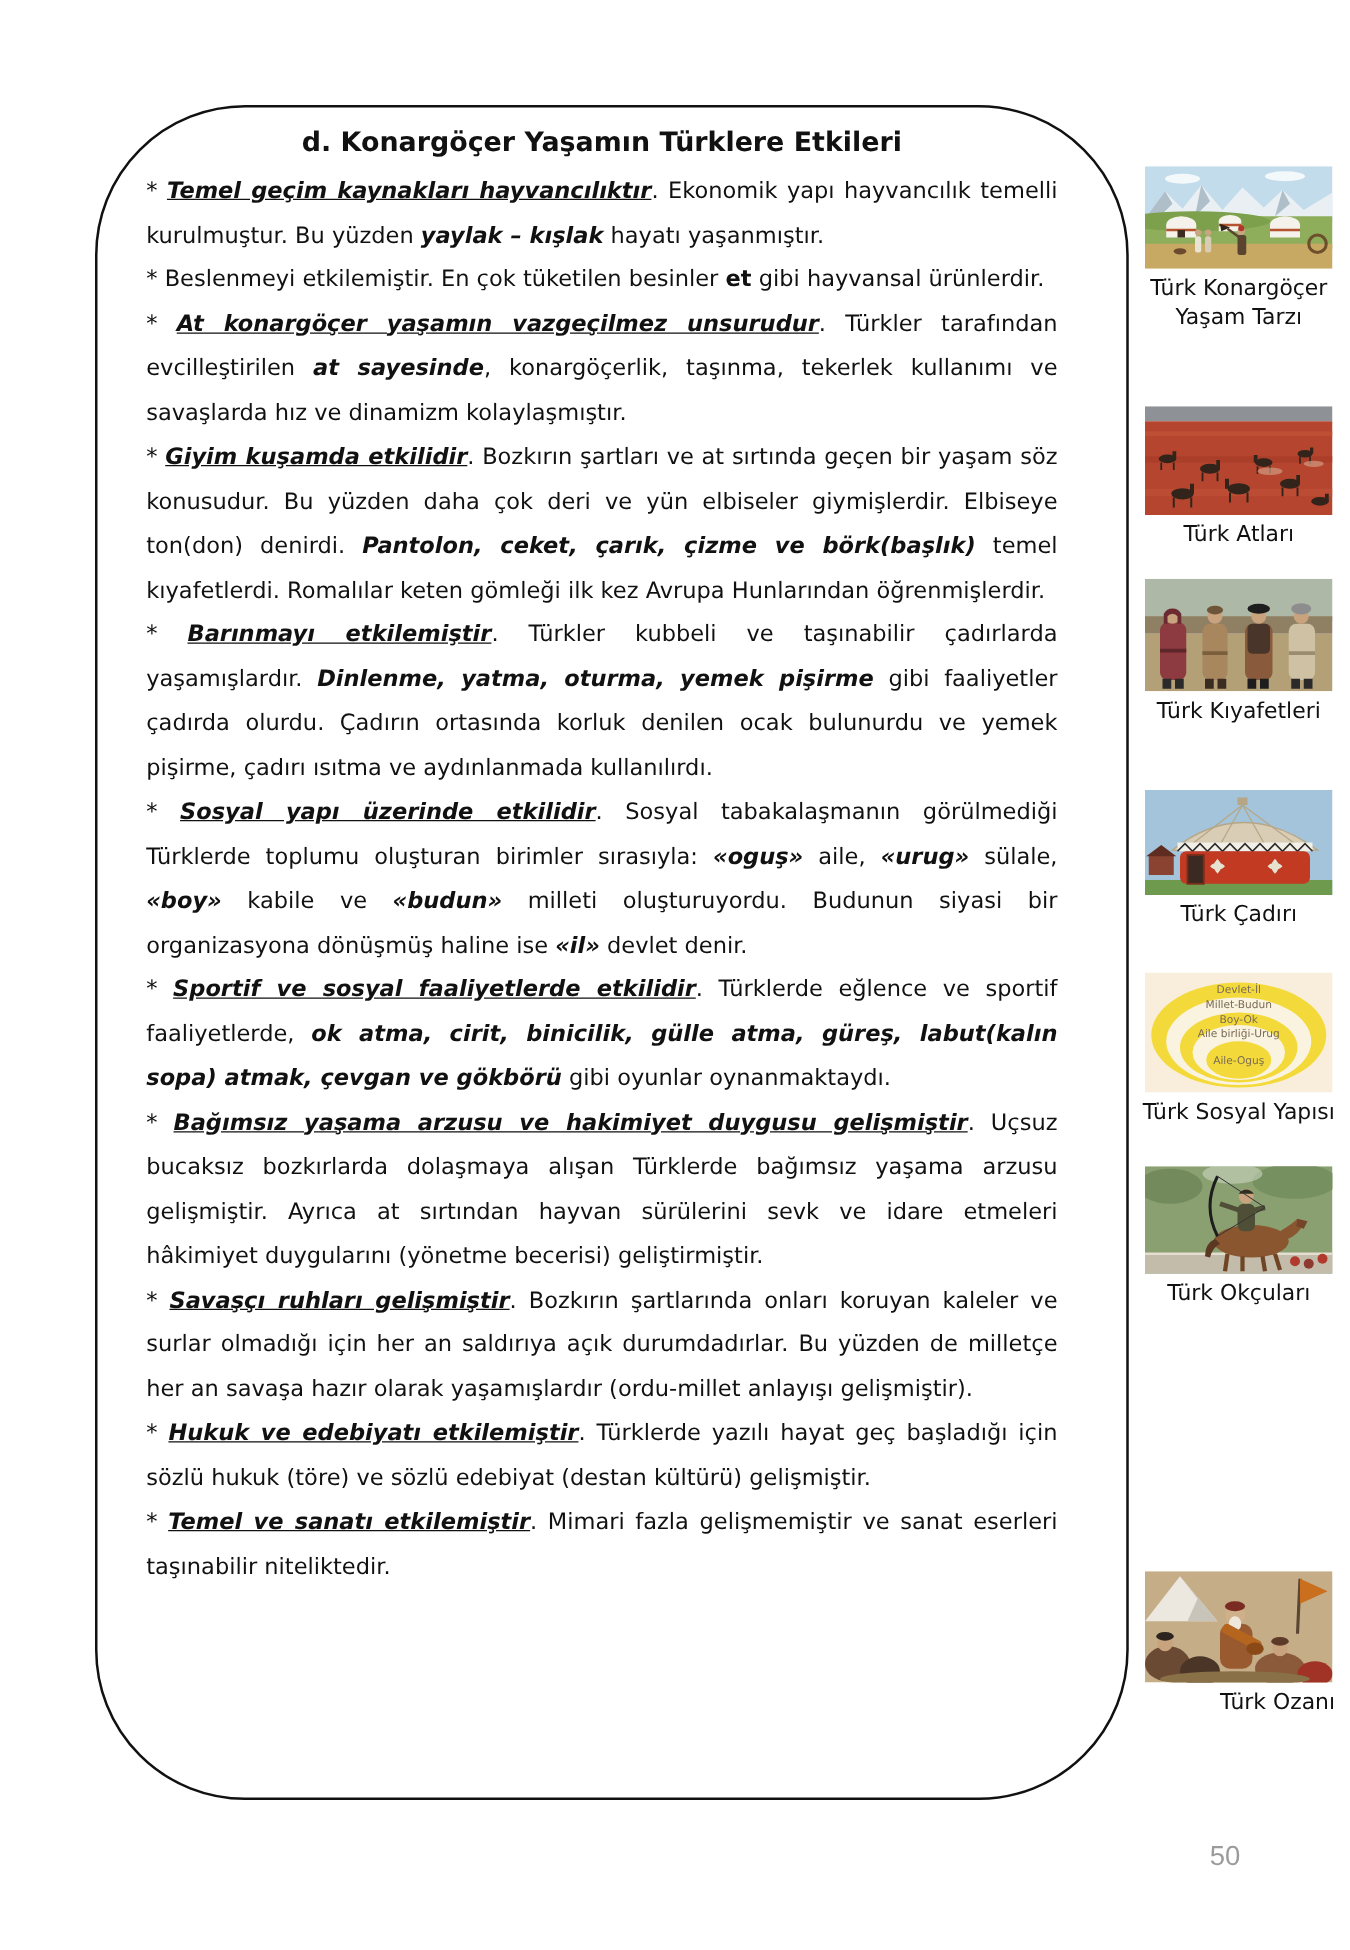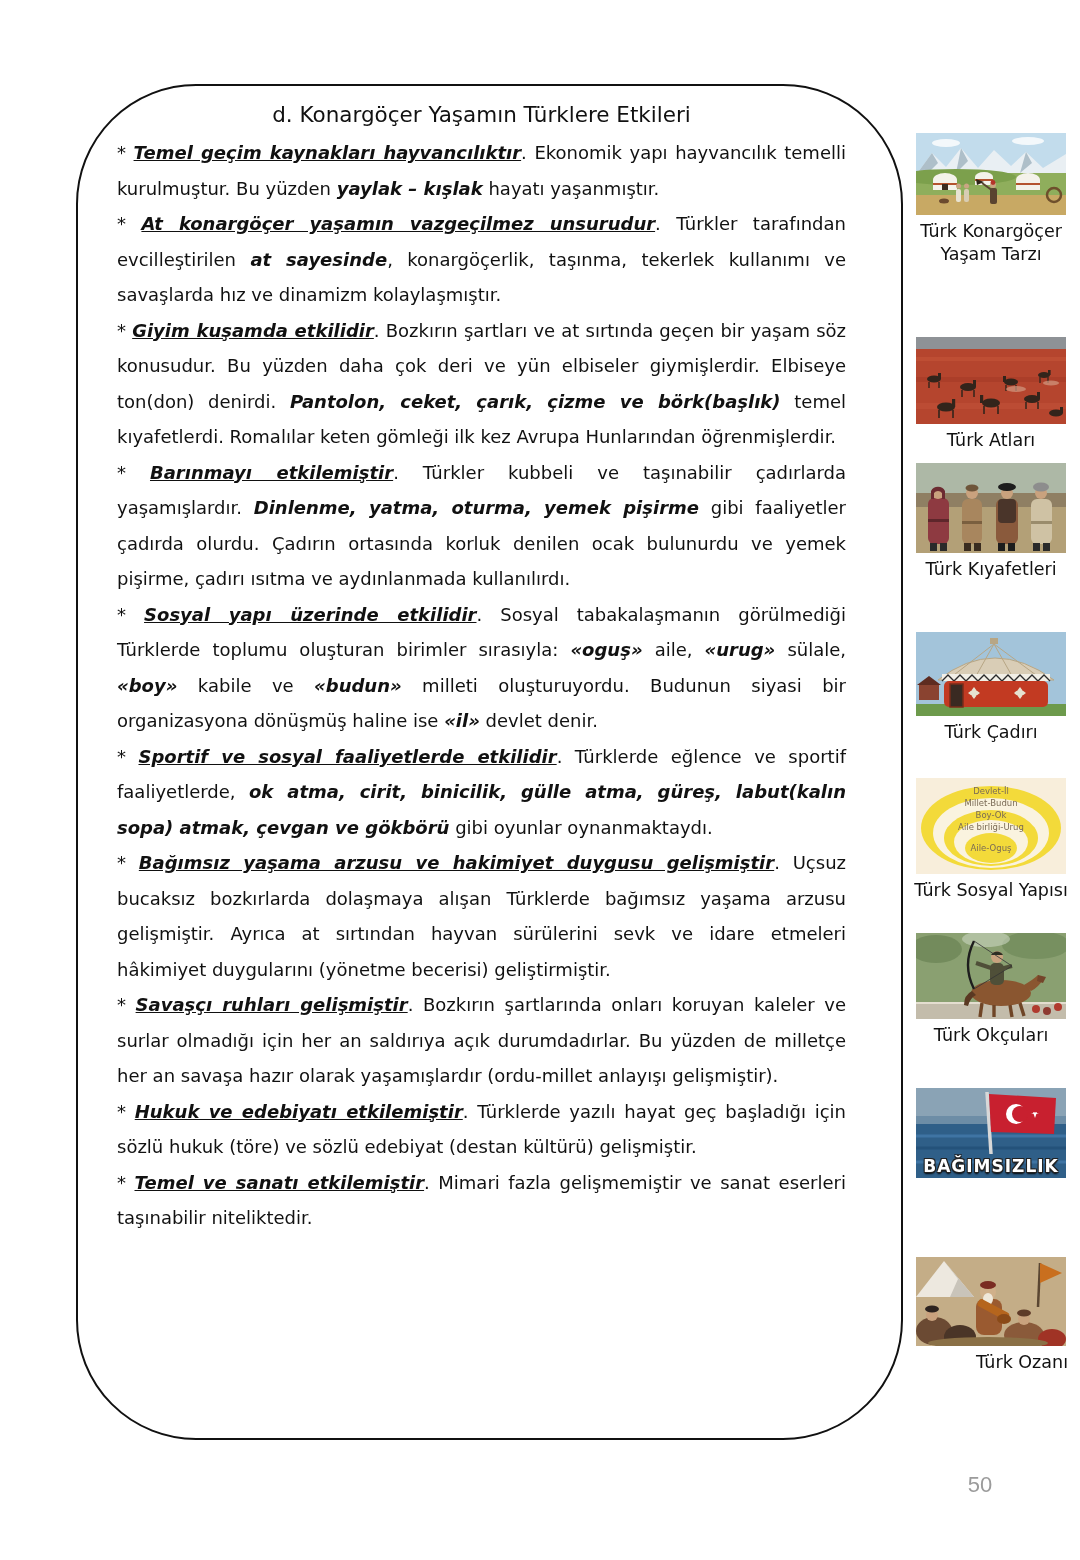--- a/index.html
+++ b/index.html
@@ -2,21 +2,21 @@
 <html><head>
 <meta charset="utf-8">
 <style>
   html,body{margin:0;padding:0;}
   #page{position:relative;width:1080px;height:1560px;background:#ffffff;overflow:hidden;
         font-family:"DejaVu Sans",sans-serif;color:#111;}
   
   #content-box{position:absolute;left:76px;top:84px;width:827px;height:1356px;
         box-sizing:border-box;border:2.5px solid #111;border-radius:120px;
         padding:16px 55px 0 39px;background:#fff;}
-  #doc-title{text-align:center;font-weight:normal;font-size:21.5px;margin:0 0 8px 0;}
+  #doc-title{text-align:center;font-weight:bold;font-size:21.5px;margin:0 0 8px 0;}
   #body-text p{margin:0;font-size:18px;line-height:35.5px;text-align:justify;}
   #body-text span.b{font-weight:bold;}
   #body-text span.i{font-style:italic;}
   #body-text span.u{text-decoration:underline;}
   
   .fig{position:absolute;width:154px;text-align:center;}
   .fig svg{display:block;margin:0 auto;}
   .fig .cap{margin-top:5px;font-size:17.5px;line-height:23px;color:#111;}
   .flag-overlay{position:absolute;left:0;right:0;bottom:2px;text-align:center;
         font-weight:bold;font-size:17px;letter-spacing:1px;color:#fff;
@@ -26,20 +26,21 @@
 </style>
 </head>
 <body>
 
 <div id="page">
 
   <div id="content-box">
     <div id="doc-title">d. Konargöçer Yaşamın Türklere Etkileri</div>
     <div id="body-text">
         <p><span>* </span><span class="b i u">Temel geçim kaynakları hayvancılıktır</span><span>. Ekonomik yapı hayvancılık temelli kurulmuştur. Bu yüzden </span><span class="b i">yaylak – kışlak</span><span> hayatı yaşanmıştır.</span></p>
+        <p><span>* Beslenmeyi etkilemiştir. En çok tüketilen besinler </span><span class="b">et</span><span> gibi hayvansal ürünlerdir.</span></p>
         <p><span>* </span><span class="b i u">At konargöçer yaşamın vazgeçilmez unsurudur</span><span>. Türkler tarafından evcilleştirilen </span><span class="b i">at sayesinde</span><span>, konargöçerlik, taşınma, tekerlek kullanımı ve savaşlarda hız ve dinamizm kolaylaşmıştır.</span></p>
         <p><span>* </span><span class="b i u">Giyim kuşamda etkilidir</span><span>.  Bozkırın şartları ve at sırtında geçen bir yaşam söz konusudur. Bu yüzden daha çok deri ve yün elbiseler giymişlerdir. Elbiseye ton(don) denirdi. </span><span class="b i">Pantolon, ceket, çarık, çizme ve börk(başlık)</span><span> temel kıyafetlerdi. Romalılar keten gömleği ilk kez Avrupa Hunlarından öğrenmişlerdir.</span></p>
         <p><span>* </span><span class="b i u">Barınmayı etkilemiştir</span><span>. Türkler kubbeli ve taşınabilir çadırlarda yaşamışlardır. </span><span class="b i">Dinlenme, yatma, oturma, yemek pişirme</span><span> gibi faaliyetler çadırda olurdu. Çadırın ortasında korluk denilen ocak bulunurdu ve yemek pişirme, çadırı ısıtma ve aydınlanmada kullanılırdı.</span></p>
         <p><span>* </span><span class="b i u">Sosyal yapı üzerinde etkilidir</span><span>. Sosyal tabakalaşmanın görülmediği Türklerde toplumu oluşturan birimler sırasıyla: </span><span class="b i">«oguş»</span><span> aile, </span><span class="b i">«urug»</span><span> sülale, </span><span class="b i">«boy»</span><span> kabile ve </span><span class="b i">«budun»</span><span> milleti oluşturuyordu. Budunun siyasi bir organizasyona dönüşmüş haline ise </span><span class="b i">«il»</span><span> devlet denir.</span></p>
         <p><span>* </span><span class="b i u">Sportif ve sosyal faaliyetlerde etkilidir</span><span>. Türklerde eğlence ve sportif faaliyetlerde, </span><span class="b i">ok atma, cirit, binicilik, gülle atma, güreş, labut(kalın sopa) atmak, çevgan ve gökbörü</span><span> gibi oyunlar oynanmaktaydı.</span></p>
         <p><span>* </span><span class="b i u">Bağımsız yaşama arzusu ve hakimiyet duygusu gelişmiştir</span><span>. Uçsuz bucaksız bozkırlarda dolaşmaya alışan Türklerde bağımsız yaşama arzusu gelişmiştir. Ayrıca at sırtından hayvan sürülerini sevk ve idare etmeleri hâkimiyet duygularını (yönetme becerisi) geliştirmiştir.</span></p>
         <p><span>* </span><span class="b i u">Savaşçı ruhları gelişmiştir</span><span>. Bozkırın şartlarında onları koruyan kaleler ve surlar olmadığı için her an saldırıya açık durumdadırlar. Bu yüzden de milletçe her an savaşa hazır olarak yaşamışlardır (ordu-millet anlayışı gelişmiştir).</span></p>
         <p><span>* </span><span class="b i u">Hukuk ve edebiyatı etkilemiştir</span><span>. Türklerde yazılı hayat geç başladığı için sözlü hukuk (töre) ve sözlü edebiyat (destan kültürü) gelişmiştir.</span></p>
         <p><span>* </span><span class="b i u">Temel ve sanatı etkilemiştir</span><span>. Mimari fazla gelişmemiştir ve sanat eserleri taşınabilir niteliktedir.</span></p>
       </div>
@@ -86,21 +87,21 @@
       <rect x="48" y="56" width="5" height="13" rx="2" fill="#d8cdb4"></rect>
         <circle cx="50.5" cy="53" r="2.5" fill="#caa583"></circle>
 
       <ellipse cx="28" cy="68" rx="5" ry="2.5" fill="#6b4a2e"></ellipse>
 
       <circle cx="138" cy="62" r="7" fill="none" stroke="#6e4f2c" stroke-width="2.5"></circle>
     </svg>
     <div class="cap">Türk Konargöçer Yaşam Tarzı</div>
   </div>
 
-  <div class="fig" style="left:914px;top:337px;">
+  <div class="fig" style="left:914px;top:325px;">
     <svg width="150" height="87" viewBox="0 0 150 87">
       <rect width="150" height="12" fill="#8e9296"></rect>
       <rect y="12" width="150" height="75" fill="#b5452e"></rect>
       <rect y="20" width="150" height="4" fill="#c25238" opacity="0.7"></rect>
       <rect y="40" width="150" height="5" fill="#a63c28" opacity="0.7"></rect>
       <rect y="66" width="150" height="6" fill="#c25238" opacity="0.6"></rect>
       <g fill="#32241b">
         <g transform="translate(18,42)">
             <ellipse rx="7" ry="3.5"></ellipse>
             <rect x="4" y="-6" width="3" height="6"></rect>
@@ -271,40 +272,20 @@
         <text x="75" y="16">Devlet-İl</text>
         <text x="75" y="28">Millet-Budun</text>
         <text x="75" y="40">Boy-Ok</text>
         <text x="75" y="51.5">Aile birliği-Urug</text>
         <text x="75" y="73">Aile-Oguş</text>
       </g>
     </svg>
     <div class="cap">Türk Sosyal Yapısı</div>
   </div>
 
-  <div class="fig" style="left:914px;top:1088px;">
-    <div style="position:relative;width:150px;height:90px;margin:0 auto;">
-      <svg width="150" height="90" viewBox="0 0 150 90" style="display:block;">
-        <rect width="150" height="90" fill="#2f5f88"></rect>
-        <rect width="150" height="34" fill="#8aa3b5"></rect>
-        <rect y="28" width="150" height="8" fill="#6d8da6"></rect>
-        <line x1="0" y1="48" x2="150" y2="48" stroke="#3f74a3" stroke-width="3"></line>
-        <line x1="0" y1="60" x2="150" y2="60" stroke="#24527a" stroke-width="3"></line>
-        <line x1="0" y1="74" x2="150" y2="74" stroke="#3f74a3" stroke-width="3"></line>
-        <line x1="71" y1="4" x2="75" y2="66" stroke="#d8d8d8" stroke-width="3.5"></line>
-        <g>
-          <path d="M73,6 L140,10 L138,46 L75,44 Z" fill="#c8202f"></path>
-          <circle cx="100" cy="26" r="10" fill="#ffffff"></circle>
-          <circle cx="104" cy="26" r="8" fill="#c8202f"></circle>
-          <path d="M115,26 l6,-2 l-2,6 l-2,-6 l6,2 Z" fill="#ffffff"></path>
-        </g>
-      </svg>
-      <div class="flag-overlay">BAĞIMSIZLIK</div>
-    </div>
-  </div>
 
   <div class="fig" style="left:914px;top:1257px;text-align:right;">
     <svg width="150" height="89" viewBox="0 0 150 89">
       <rect width="150" height="89" fill="#c4ad87"></rect>
       <path d="M0,40 L28,4 L58,40 Z" fill="#ede8df"></path>
       <path d="M28,4 L42,22 L34,40 L58,40 Z" fill="#c9c4ba"></path>
       <line x1="124" y1="6" x2="122" y2="50" stroke="#5a4632" stroke-width="2.5"></line>
       <path d="M124,6 L146,16 L124,26 Z" fill="#c96f1e"></path>
       <ellipse cx="18" cy="74" rx="18" ry="14" fill="#6b4a33"></ellipse>
       <ellipse cx="44" cy="80" rx="16" ry="12" fill="#4a3527"></ellipse>

